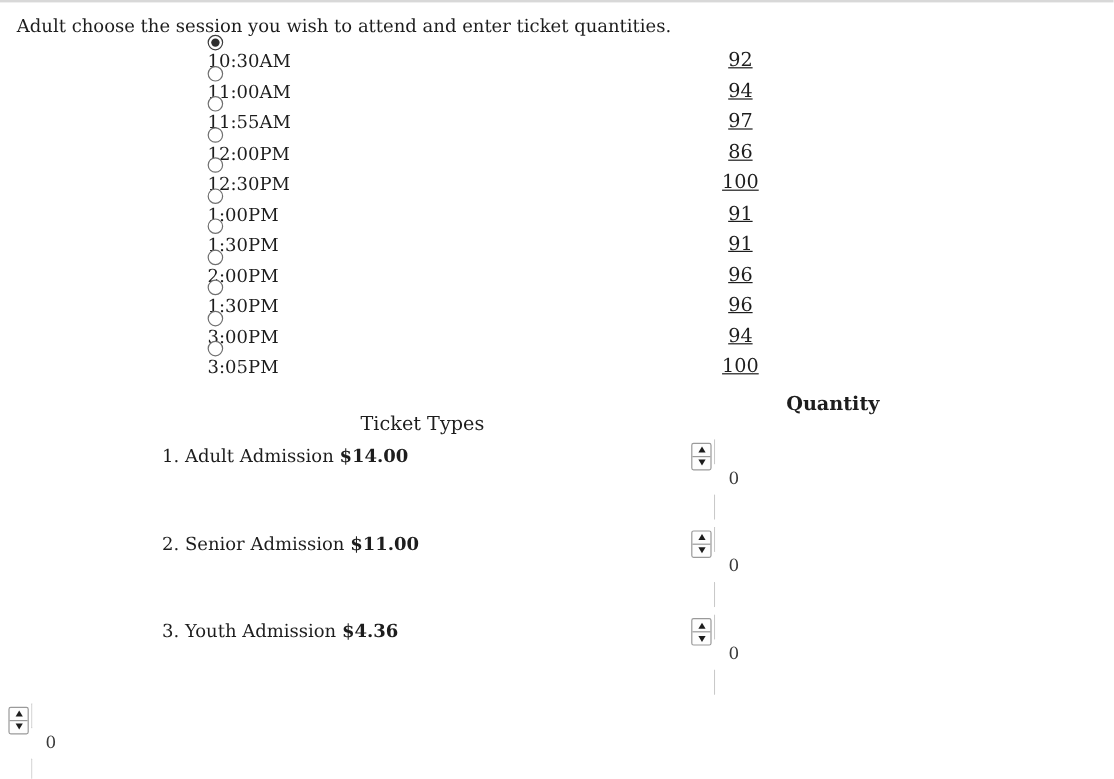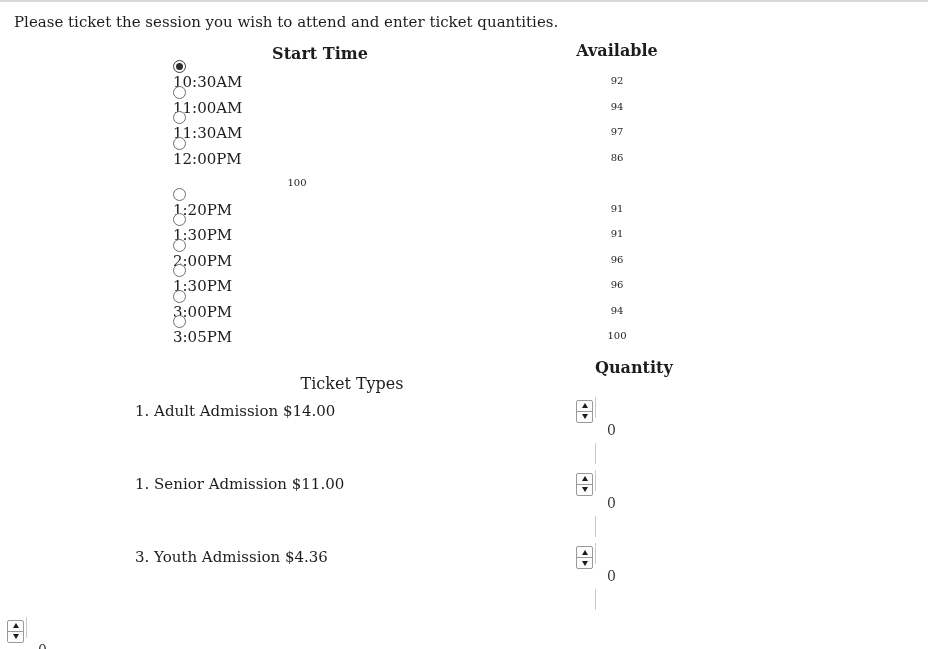--- a/index.html
+++ b/index.html
@@ -22,21 +22,21 @@
 
   
   .session-header-row { display: flex; margin-top: 12px; }
   .session-row { display: flex; align-items: center; height: 25.5px; }
   .col-spacer { width: 160px; flex: none; }
   .col-time   { width: 320px; flex: none; }
   .session-header-row .col-time { text-align: center; font-weight: bold; font-size: 16px; }
   .col-avail  { width: 160px; flex: none; margin-left: 57px; text-align: center; }
   .session-header-row .col-avail { font-weight: bold; font-size: 16px; position: relative; top: -3px; }
   .session-row .col-time { padding-left: 13px; display: flex; align-items: flex-start; flex-direction: column; }
-  .session-row .col-avail { font-size: 10px; position: relative; top: 5px; }
+  .session-row .col-avail { font-size: 16px; position: relative; top: 5px; text-decoration: underline; }
 
   .radio {
     width: 13px; height: 13px; flex: none;
     border: 1px solid #6f6f6f;
     border-radius: 50%;
     background: #fff;
     position: relative;
     margin-right: 6px;
     cursor: pointer;
   }
@@ -45,26 +45,26 @@
     content: "";
     position: absolute; left: 2px; top: 2px;
     width: 7px; height: 7px; border-radius: 50%;
     background: #2e2e2e;
   }
   .time-label { font-size: 15px; }
 
   
   .ticket-header-row { display: flex; margin-top: 14px; }
   .th-types    { margin-left: 135px; width: 434px; text-align: center; font-weight: normal; font-size: 16px; margin-top: 16px; }
-  .th-quantity { margin-left: 26px;  width: 198px; text-align: left; font-weight: bold; font-size: 16px; }
+  .th-quantity { margin-left: 26px;  width: 198px; text-align: center; font-weight: bold; font-size: 16px; }
 
   .ticket-rows { margin-top: 5px; }
   .ticket-row { display: flex; align-items: flex-start; margin-bottom: 8.4px; }
   .ticket-label { margin-left: 135px; width: 434px; font-size: 15px; padding-top: 3px; line-height: 20px; }
-  .ticket-label b { font-weight: normal; }
+  .ticket-label b { font-weight: bold; }
 
   .qty-wrap { margin-left: 26px; width: 198px; }
   .qty-input {
     position: relative;
     width: 198px; height: 29px;
     border: 1px solid #c9c9c9;
     border-radius: 5px;
     background: #fff;
     cursor: text;
   }
@@ -92,28 +92,23 @@
   }
   .tri-down {
     width: 0; height: 0;
     border-left: 3px solid transparent; border-right: 3px solid transparent;
     border-top: 5px solid #1c1c1c;
   }
 </style>
 </head>
 <body>
 
-<p class="intro">Please ticket the session you wish to attend and enter ticket quantities.</p>
+<p class="intro">Adult choose the session you wish to attend and enter ticket quantities.</p>
 
 <div class="session-section">
-  <div class="session-header-row">
-    <span class="col-spacer"></span>
-    <span class="col-time">Start Time</span>
-    <span class="col-avail">Available</span>
-  </div>
 
   <div class="session-rows">
 
       <div class="session-row">
         <span class="col-spacer"></span>
         <span class="col-time">
           <span class="radio checked"></span>
           <span class="time-label">10:30AM</span>
         </span>
         <span class="col-avail">92</span>
@@ -125,44 +120,48 @@
           <span class="radio"></span>
           <span class="time-label">11:00AM</span>
         </span>
         <span class="col-avail">94</span>
       </div>
 
       <div class="session-row">
         <span class="col-spacer"></span>
         <span class="col-time">
           <span class="radio"></span>
-          <span class="time-label">11:30AM</span>
+          <span class="time-label">11:55AM</span>
         </span>
         <span class="col-avail">97</span>
       </div>
 
       <div class="session-row">
         <span class="col-spacer"></span>
         <span class="col-time">
           <span class="radio"></span>
           <span class="time-label">12:00PM</span>
         </span>
         <span class="col-avail">86</span>
       </div>
 
       <div class="session-row">
         <span class="col-spacer"></span>
+        <span class="col-time">
+          <span class="radio"></span>
+          <span class="time-label">12:30PM</span>
+        </span>
         <span class="col-avail">100</span>
       </div>
 
       <div class="session-row">
         <span class="col-spacer"></span>
         <span class="col-time">
           <span class="radio"></span>
-          <span class="time-label">1:20PM</span>
+          <span class="time-label">1:00PM</span>
         </span>
         <span class="col-avail">91</span>
       </div>
 
       <div class="session-row">
         <span class="col-spacer"></span>
         <span class="col-time">
           <span class="radio"></span>
           <span class="time-label">1:30PM</span>
         </span>
@@ -227,21 +226,21 @@
               </span>
               <span class="qty-btn down">
                 <span class="tri-down"></span>
               </span>
             </span>
           </span>
         </span>
       </div>
 
       <div class="ticket-row">
-        <span class="ticket-label"><span>1. Senior Admission</span> <b>$11.00</b></span>
+        <span class="ticket-label"><span>2. Senior Admission</span> <b>$11.00</b></span>
         <span class="qty-wrap">
           <span class="qty-input">
             <span class="qty-value">0</span>
             <span class="qty-spinner">
               <span class="qty-btn up">
                 <span class="tri-up"></span>
               </span>
               <span class="qty-btn down">
                 <span class="tri-down"></span>
               </span>

